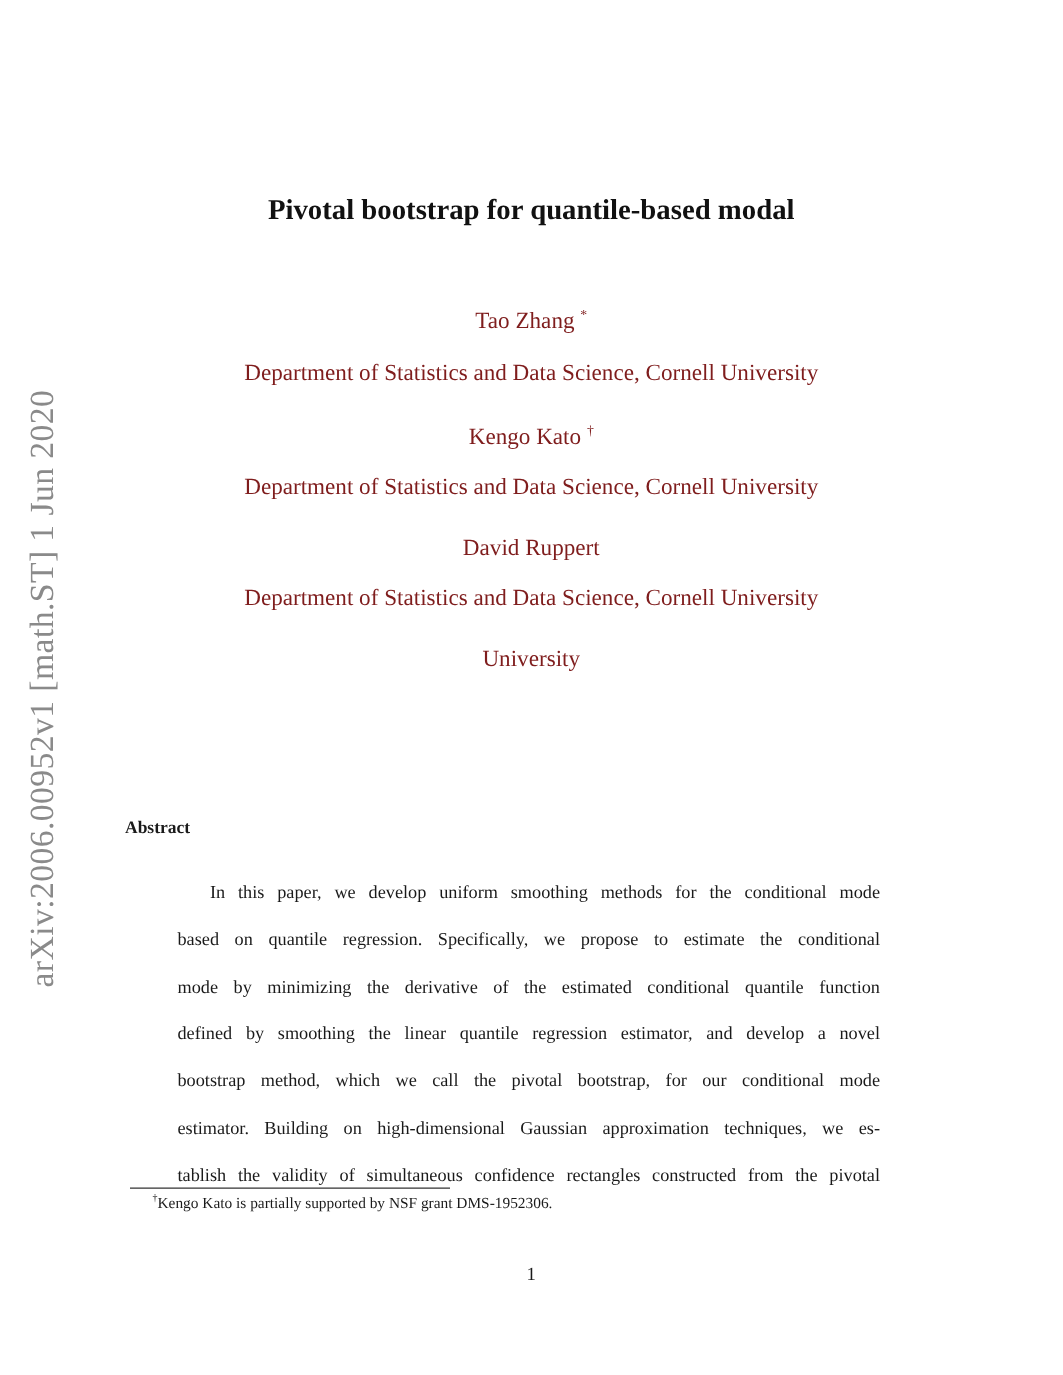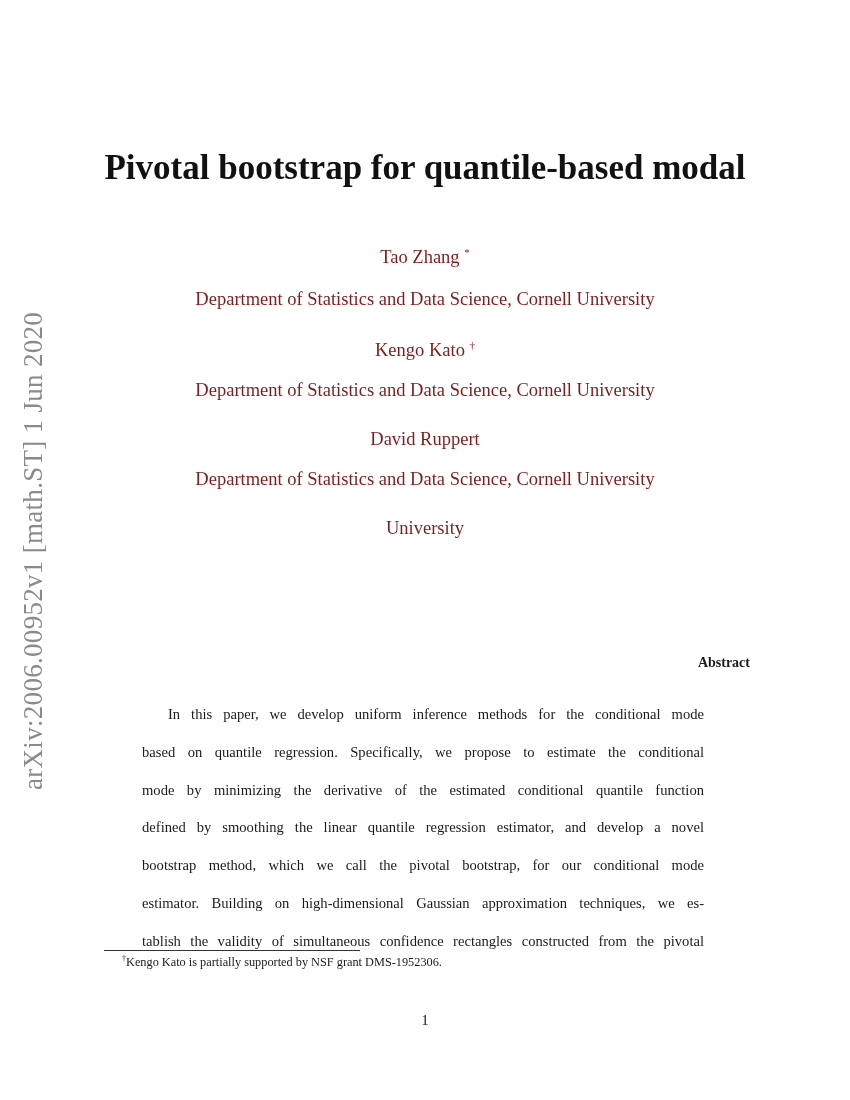--- a/index.html
+++ b/index.html
@@ -3,25 +3,25 @@
 <meta charset="utf-8">
 <style>
   html, body { margin: 0; padding: 0; background: #ffffff; }
   body { width: 850px; height: 1100px; position: relative; overflow: hidden;
          font-family: "DejaVu Serif", "Liberation Serif", serif; color: #1a1a1a; }
   .page { position: absolute; left: 0; top: 0; width: 850px; height: 1100px; }
   .arxiv-stamp { position: absolute; left: 18px; top: 790px; transform-origin: 0 0;
     transform: rotate(-90deg); white-space: nowrap; font-family: "Liberation Serif", serif;
     font-size: 27px; color: #8a8a8a; letter-spacing: 0.3px; width: 500px; }
   .title { position: absolute; left: 100px; width: 650px; top: 150px; text-align: center;
-    font-family: "Liberation Serif", serif; font-weight: bold; font-size: 35px; line-height: 35px; color: #111; }
+    font-family: "Liberation Serif", serif; font-weight: bold; font-size: 23px; line-height: 35px; color: #111; }
   .center-line { position: absolute; left: 100px; width: 650px; text-align: center;
     font-family: "Liberation Serif", serif; font-size: 18.5px; color: #7f1d1d; line-height: 24px; }
   .sup { font-size: 11px; vertical-align: super; line-height: 0; }
-  .abstract-head { position: absolute; left: 100px; width: 650px; top: 655px; text-align: right;
+  .abstract-head { position: absolute; left: 100px; width: 650px; top: 655px; text-align: left;
     font-family: "Liberation Serif", serif; font-weight: bold; font-size: 14px; }
   .abstract-body { position: absolute; left: 142px; width: 562px; top: 696px;
     font-family: "Liberation Serif", serif; font-size: 14.6px; line-height: 37.8px; text-align: justify; }
   .abstract-line { display: block; white-space: nowrap; text-align-last: justify; text-align: justify; height: 37.8px; }
   .abstract-line.first { text-indent: 26px; }
   .footnote-rule { position: absolute; left: 104px; top: 950px; width: 256px; height: 0; border-top: 1px solid #333; }
   .footnotes { position: absolute; left: 122px; top: 954px; font-family: "Liberation Serif", serif;
     font-size: 12.3px; line-height: 16px; color: #1a1a1a; }
   .fn-mark { font-size: 8px; vertical-align: super; line-height: 0; }
   .page-number { position: absolute; left: 415px; top: 1012px; width: 20px; text-align: center;
@@ -53,21 +53,21 @@
   <div class="center-line" style="top:427px;">
     <span>David Ruppert</span>
   </div>
   <div class="center-line" style="top:467px;">Department of Statistics and Data Science, Cornell University</div>
   <div class="center-line" style="top:516px;">University</div>
 
 
   <div class="abstract-head">Abstract</div>
 
   <div class="abstract-body">
-    <span class="abstract-line first">In this paper, we develop uniform inference methods for the conditional mode</span>
+    <span class="abstract-line first">In this paper, we develop uniform smoothing methods for the conditional mode</span>
     <span class="abstract-line">based on quantile regression.  Specifically, we propose to estimate the conditional</span>
     <span class="abstract-line">mode by minimizing the derivative of the estimated conditional quantile function</span>
     <span class="abstract-line">defined by smoothing the linear quantile regression estimator, and develop a novel</span>
     <span class="abstract-line">bootstrap method, which we call the pivotal bootstrap, for our conditional mode</span>
     <span class="abstract-line">estimator. Building on high-dimensional Gaussian approximation techniques, we es-</span>
     <span class="abstract-line">tablish the validity of simultaneous confidence rectangles constructed from the pivotal</span>
   </div>
 
   <div class="footnote-rule"></div>
   <div class="footnotes">

